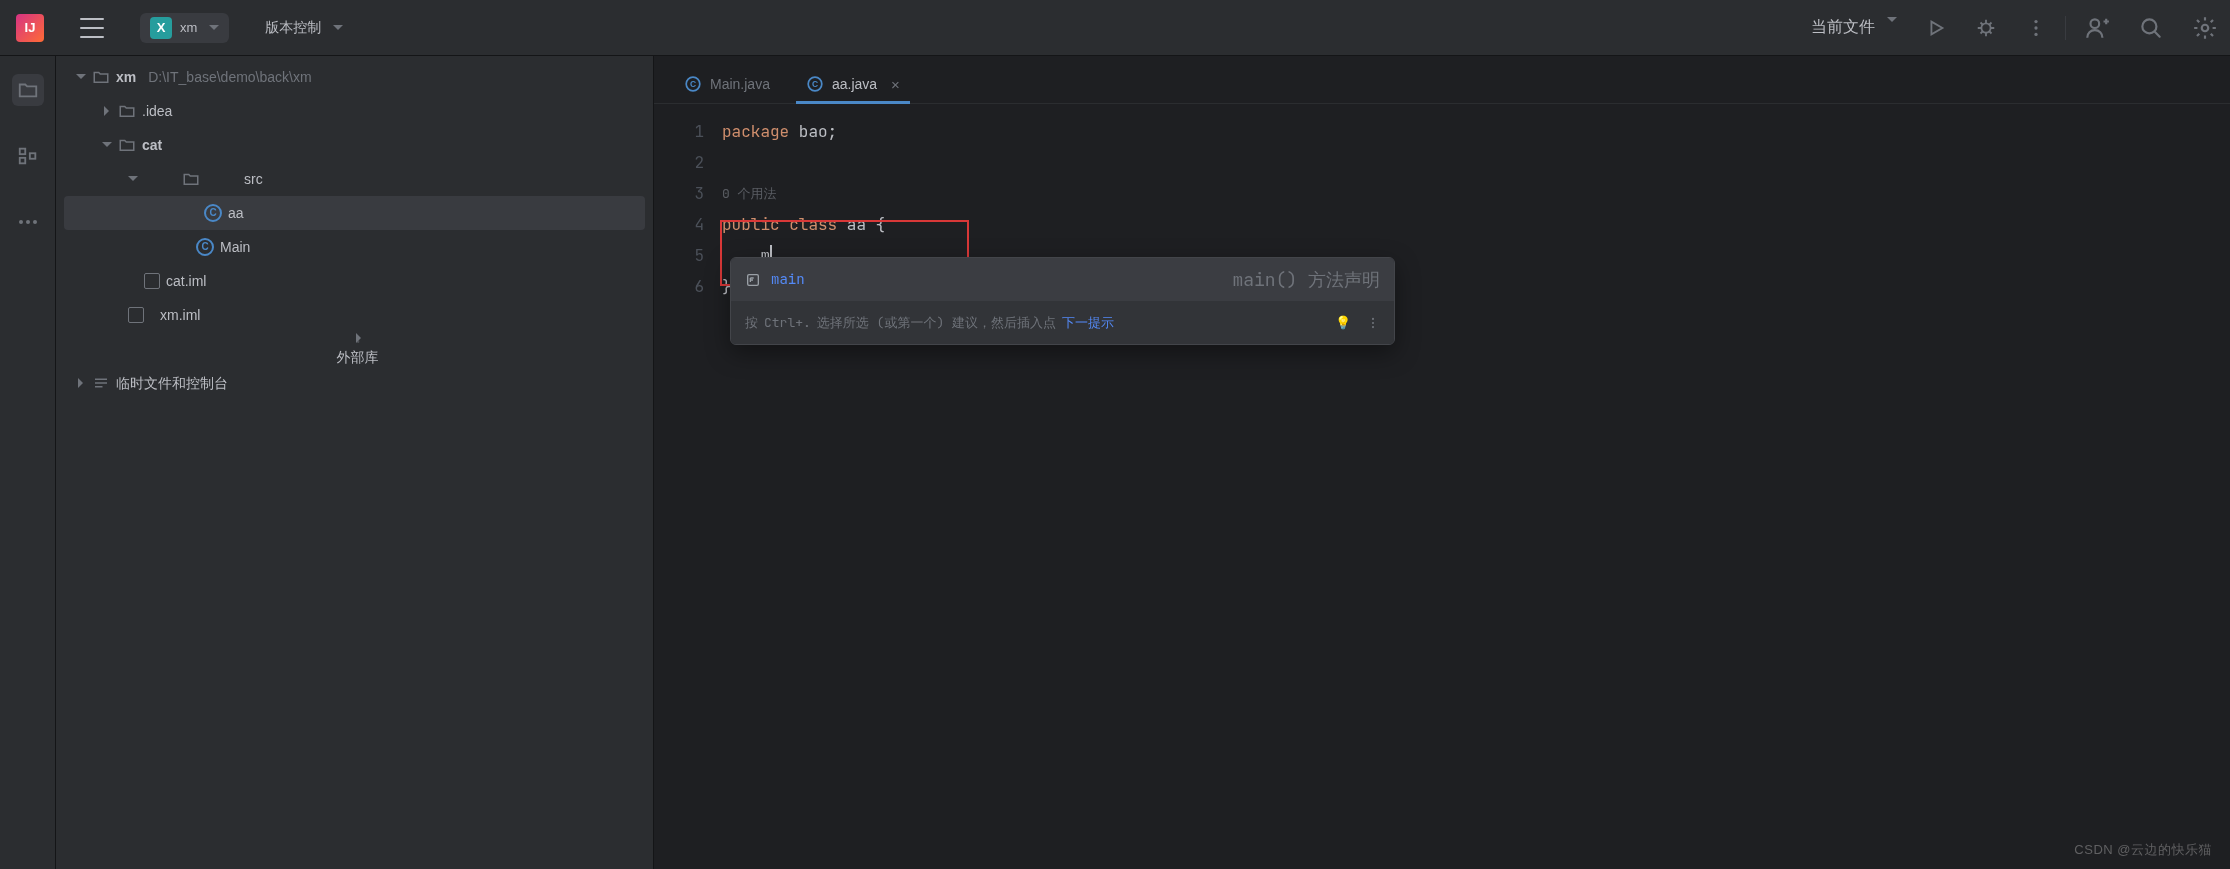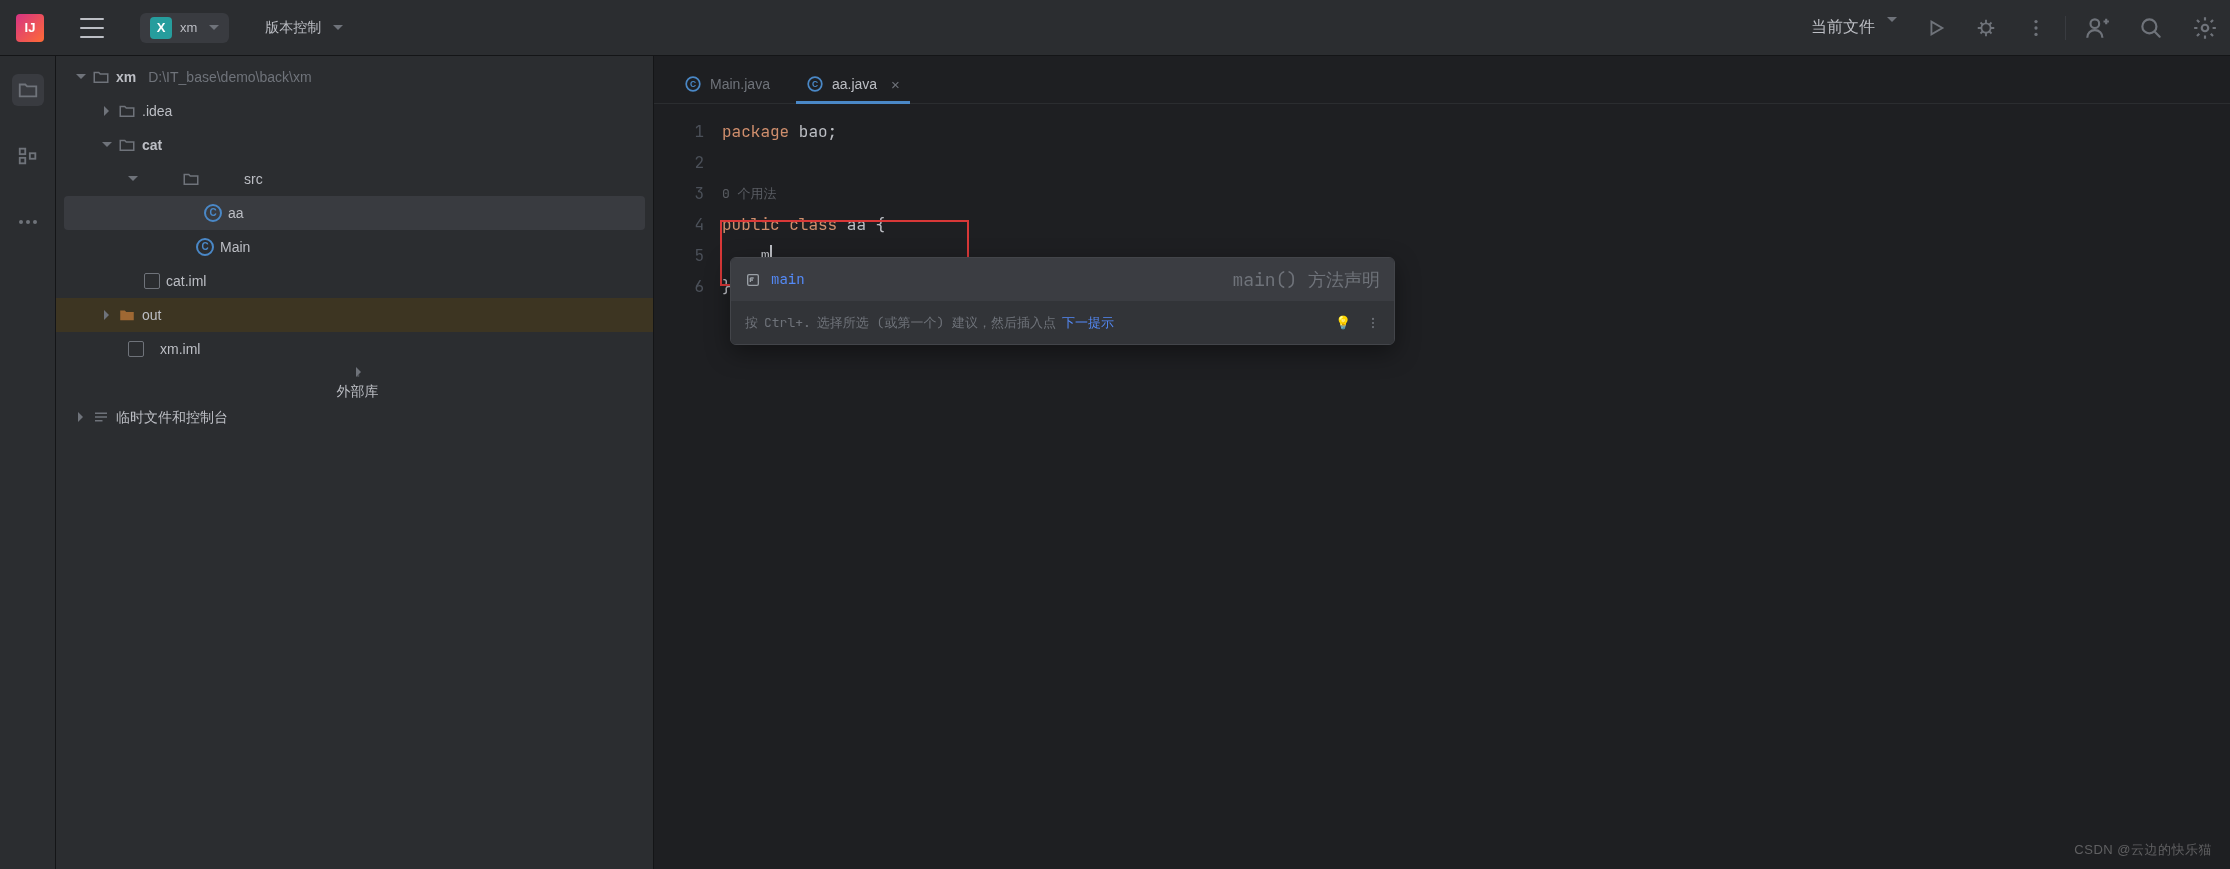--- a/index.html
+++ b/index.html
@@ -250,27 +250,20 @@
           <div class="tree-row" style="padding-left: 122px;">
             <span style="width:12px"></span>
             <span class="class-circle">C</span>
             <span>Main</span>
           </div>
           <div class="tree-row" style="padding-left: 70px;">
             <span style="width:12px"></span>
             <span class="file-icon"></span>
             <span>cat.iml</span>
           </div>
-          <div class="tree-row highlighted" style="padding-left: 44px;">
-            <span class="arrow right"></span>
-            <svg class="icon-svg orange-folder" style="width:18px;height:18px" viewBox="0 0 24 24">
-              <path fill="currentColor" d="M3 6h6l2 2h10v11H3z" opacity=".7"></path>
-            </svg>
-            <span>out</span>
-          </div>
           <div class="tree-row" style="padding-left: 44px; gap: 16px;">
             <span style="width:12px"></span>
             <span class="file-icon"></span>
             <span>xm.iml</span>
           </div>
         </div>
       <div class="tree-row" style="padding-left:18px;flex-direction:column;">
         <span class="arrow right"></span>
         <svg class="icon-svg" style="width:18px;height:18px;color:var(--text-dim)" viewBox="0 0 24 24">
             <path fill="none" stroke="currentColor" stroke-width="2" d="M5 4h4v16H5zM11 4h4v16h-4zM17 5l4 1-3 15-4-1z"></path>

